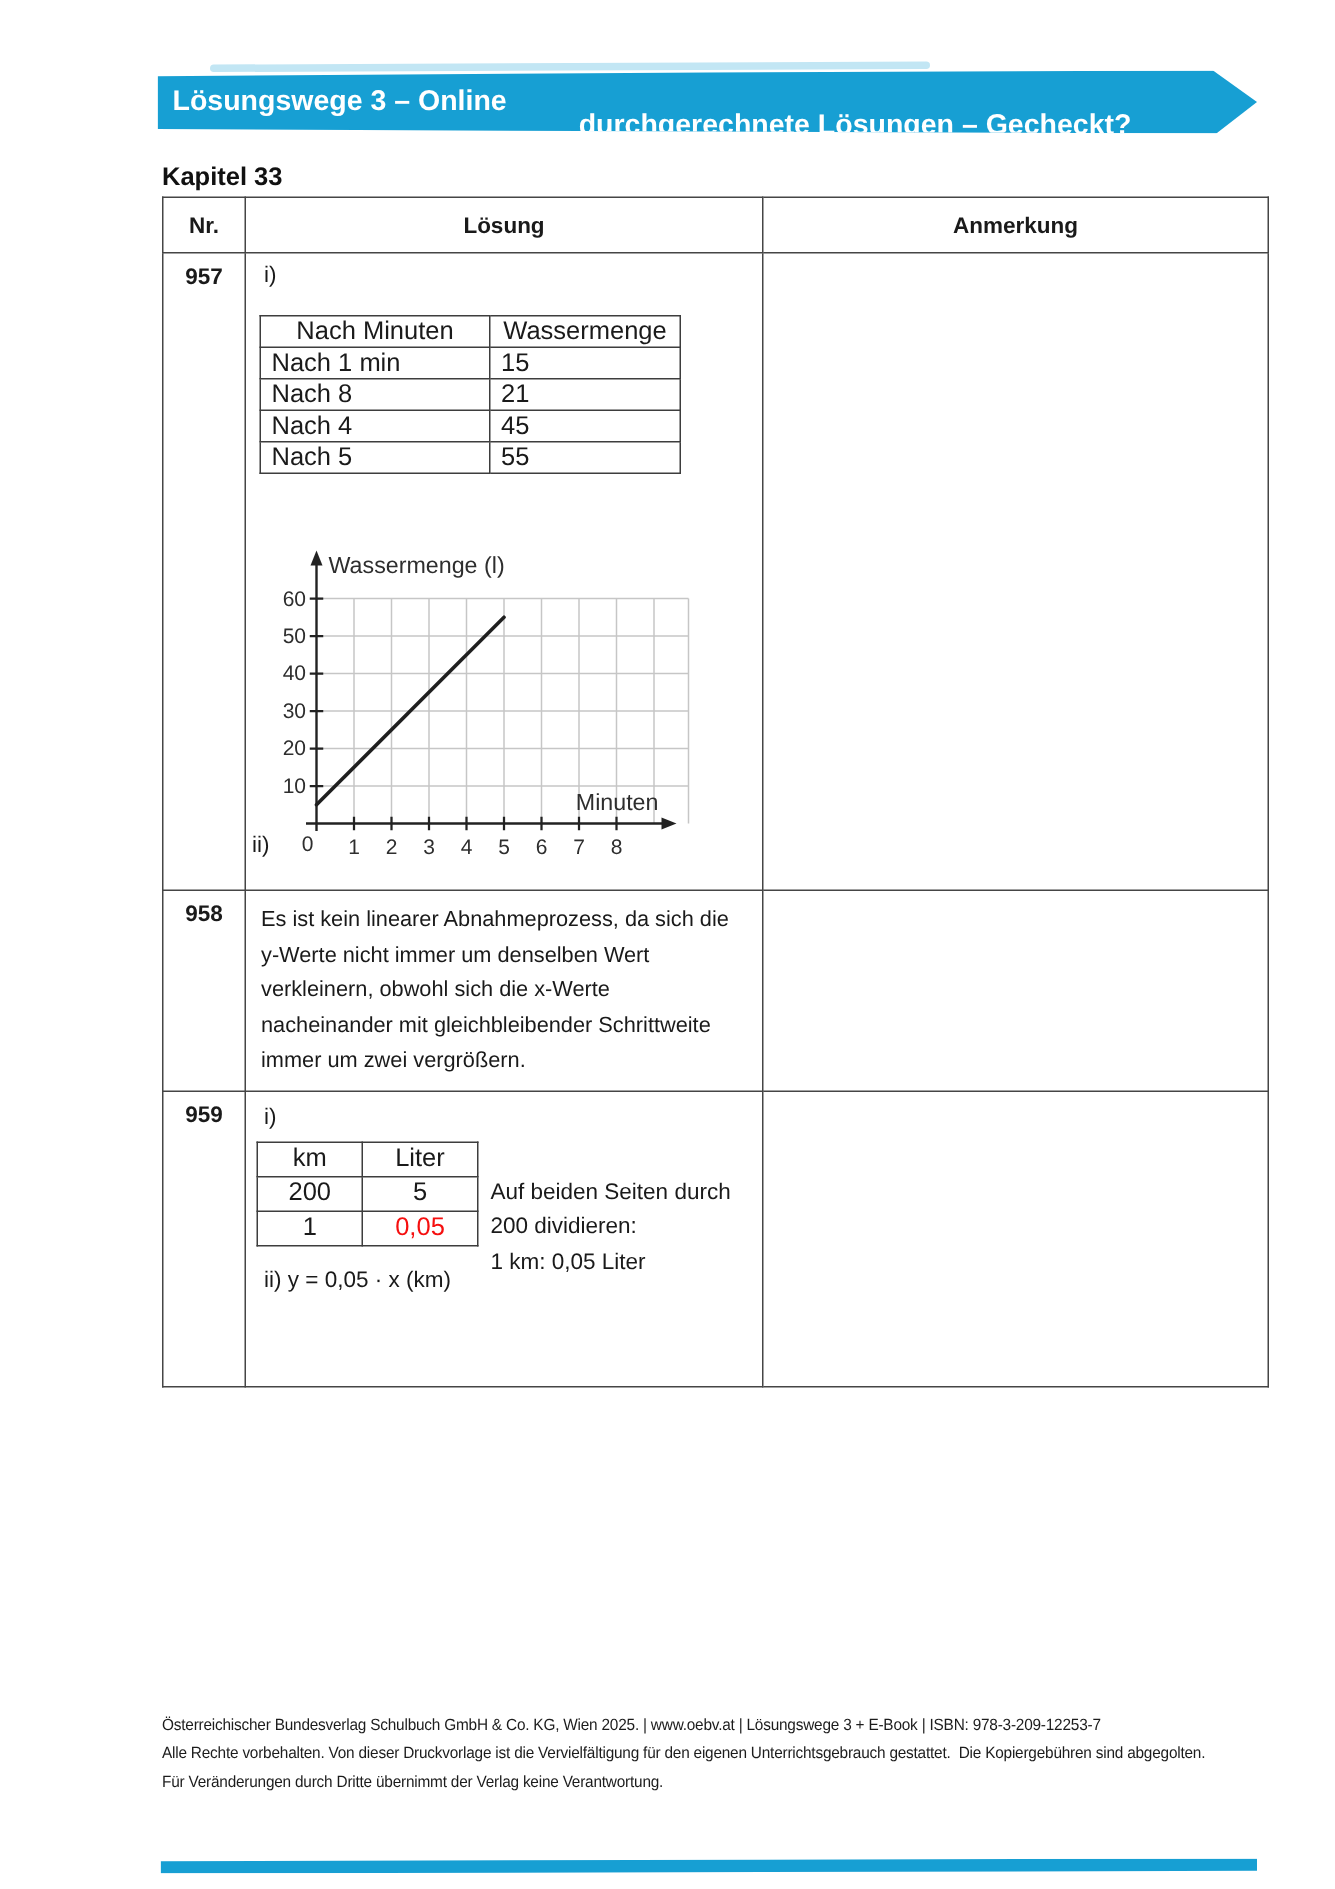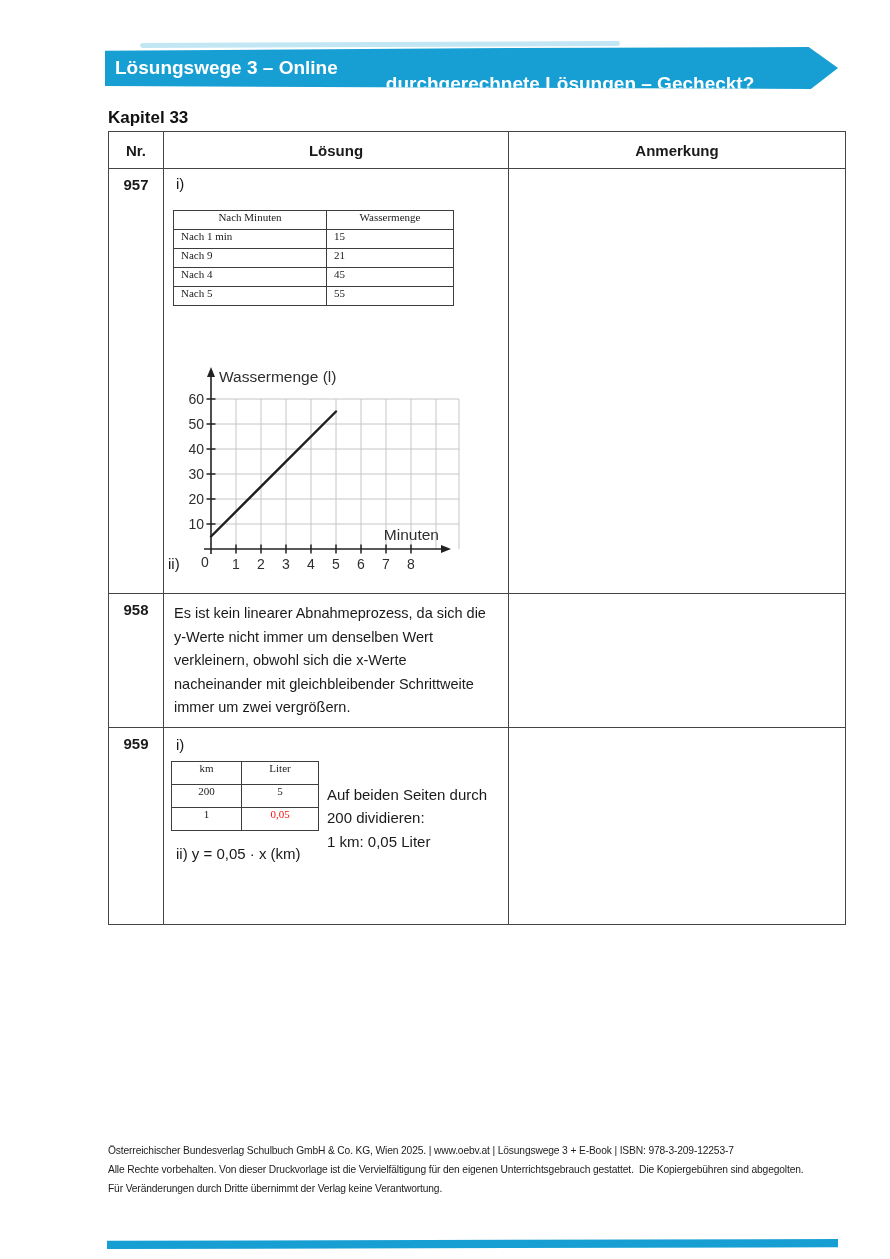--- a/index.html
+++ b/index.html
@@ -53,23 +53,22 @@
     height: 37px; text-align: center; vertical-align: middle;
     font-weight: bold;
   }
   td.nr-cell { text-align: center; font-weight: bold; padding-top: 7px; }
   td.sol-cell { position: relative; padding: 0; }
 
   
   table.mini { border-collapse: collapse; }
   table.mini td, table.mini th {
     border: 1.4px solid #3d3d3d;
-    font-size: 11px; font-weight: normal;
+    font-size: 17px; font-weight: normal;
     white-space: nowrap;
-    font-family: Liberation Serif, serif;
   }
   table.mini-minutes { position: absolute; left: 9px; top: 41px; }
   table.mini-minutes th { height: 19px; text-align: center; }
   table.mini-minutes td { height: 19px; padding-left: 7px; text-align: left; }
   .mm-c1 { width: 153px; }
   .mm-c2 { width: 127px; }
 
   table.mini-km { position: absolute; left: 7px; top: 33px; }
   table.mini-km th, table.mini-km td { height: 23px; text-align: center; }
   .km-c1 { width: 70px; }
@@ -153,21 +152,21 @@
             <tbody>
                 <tr>
               <th class="mm-c1">Nach Minuten</th>
               <th class="mm-c2">Wassermenge</th>
             </tr>
             <tr>
               <td>Nach 1 min</td>
               <td>15</td>
             </tr>
             <tr>
-              <td>Nach 9</td>
+              <td>Nach 8</td>
               <td>21</td>
             </tr>
             <tr>
               <td>Nach 4</td>
               <td>45</td>
             </tr>
             <tr>
               <td>Nach 5</td>
               <td>55</td>
             </tr>

